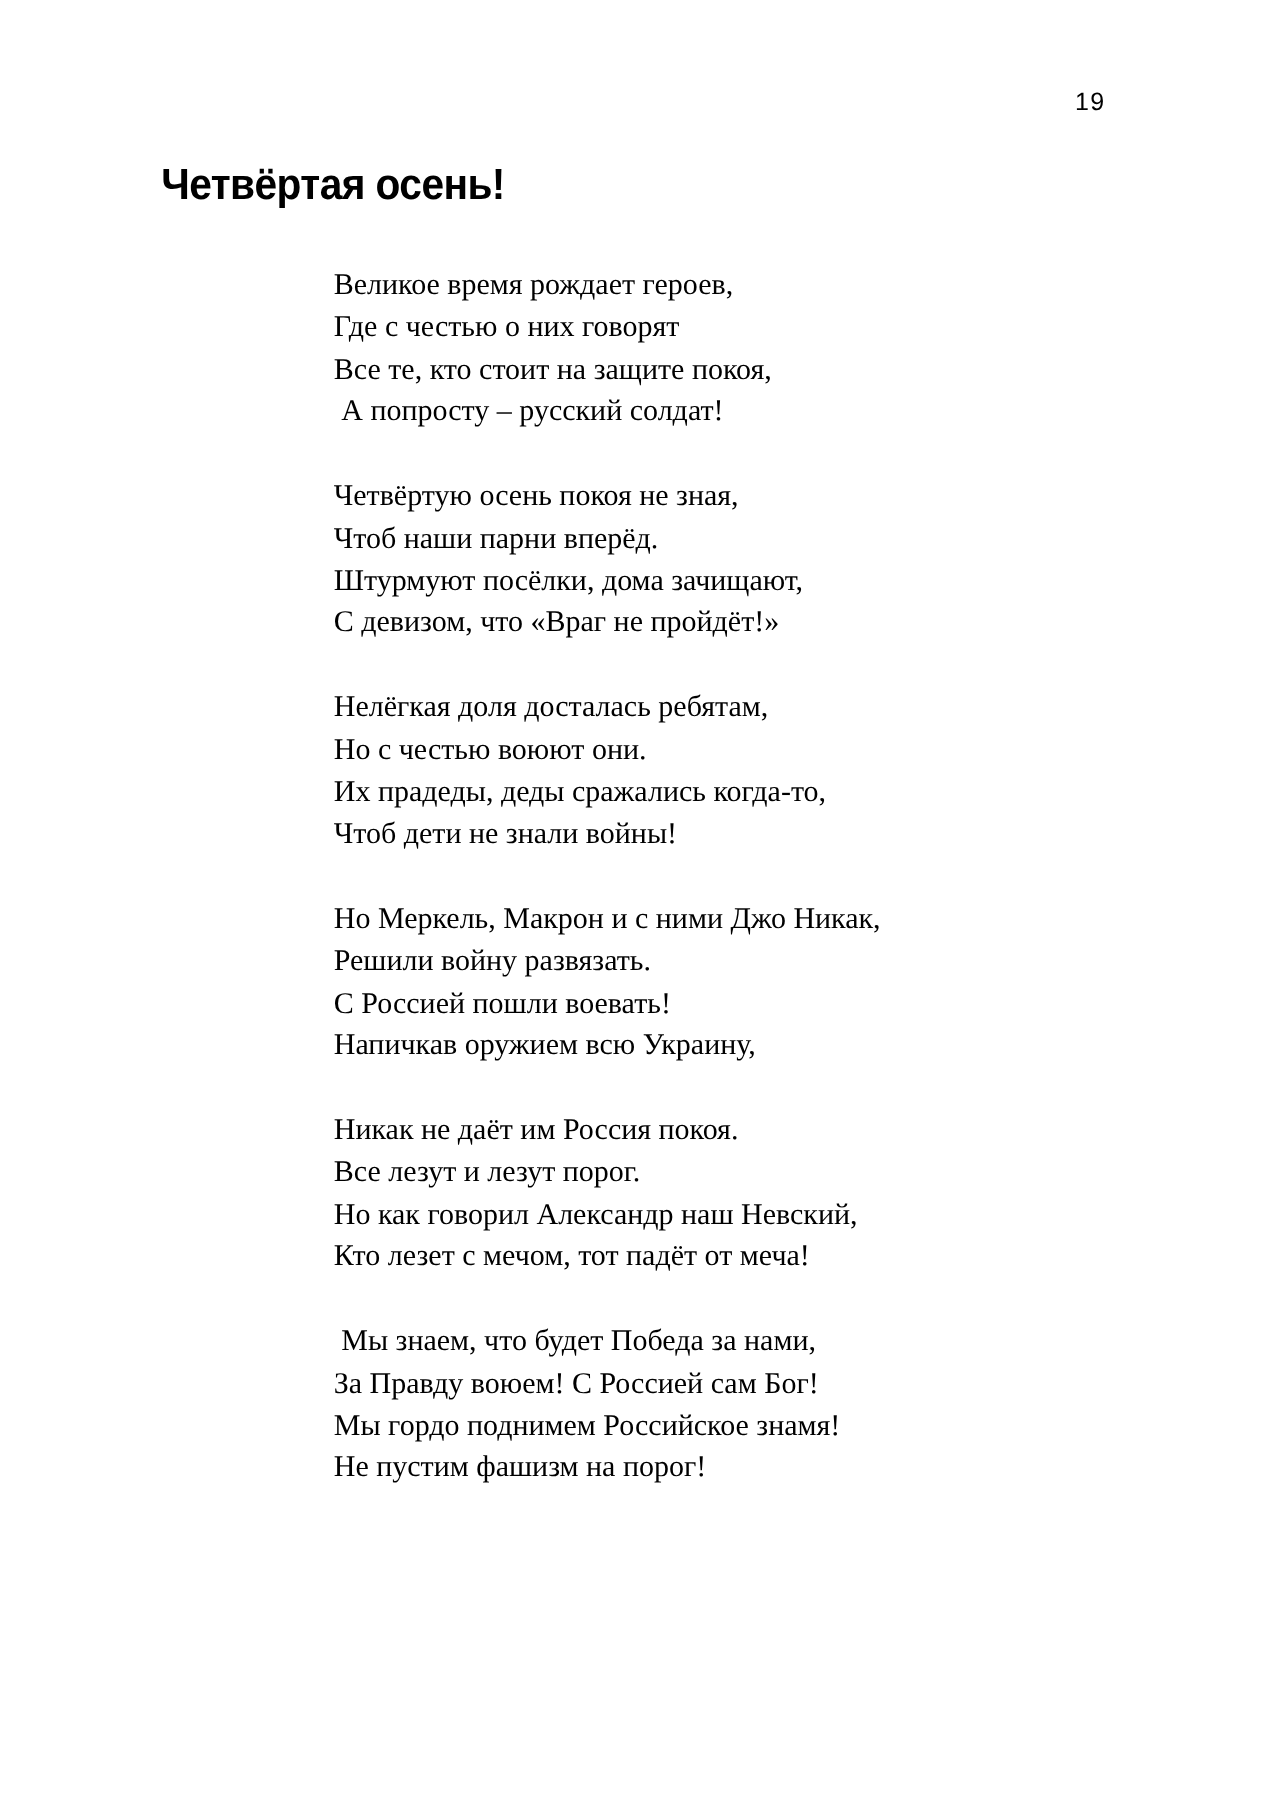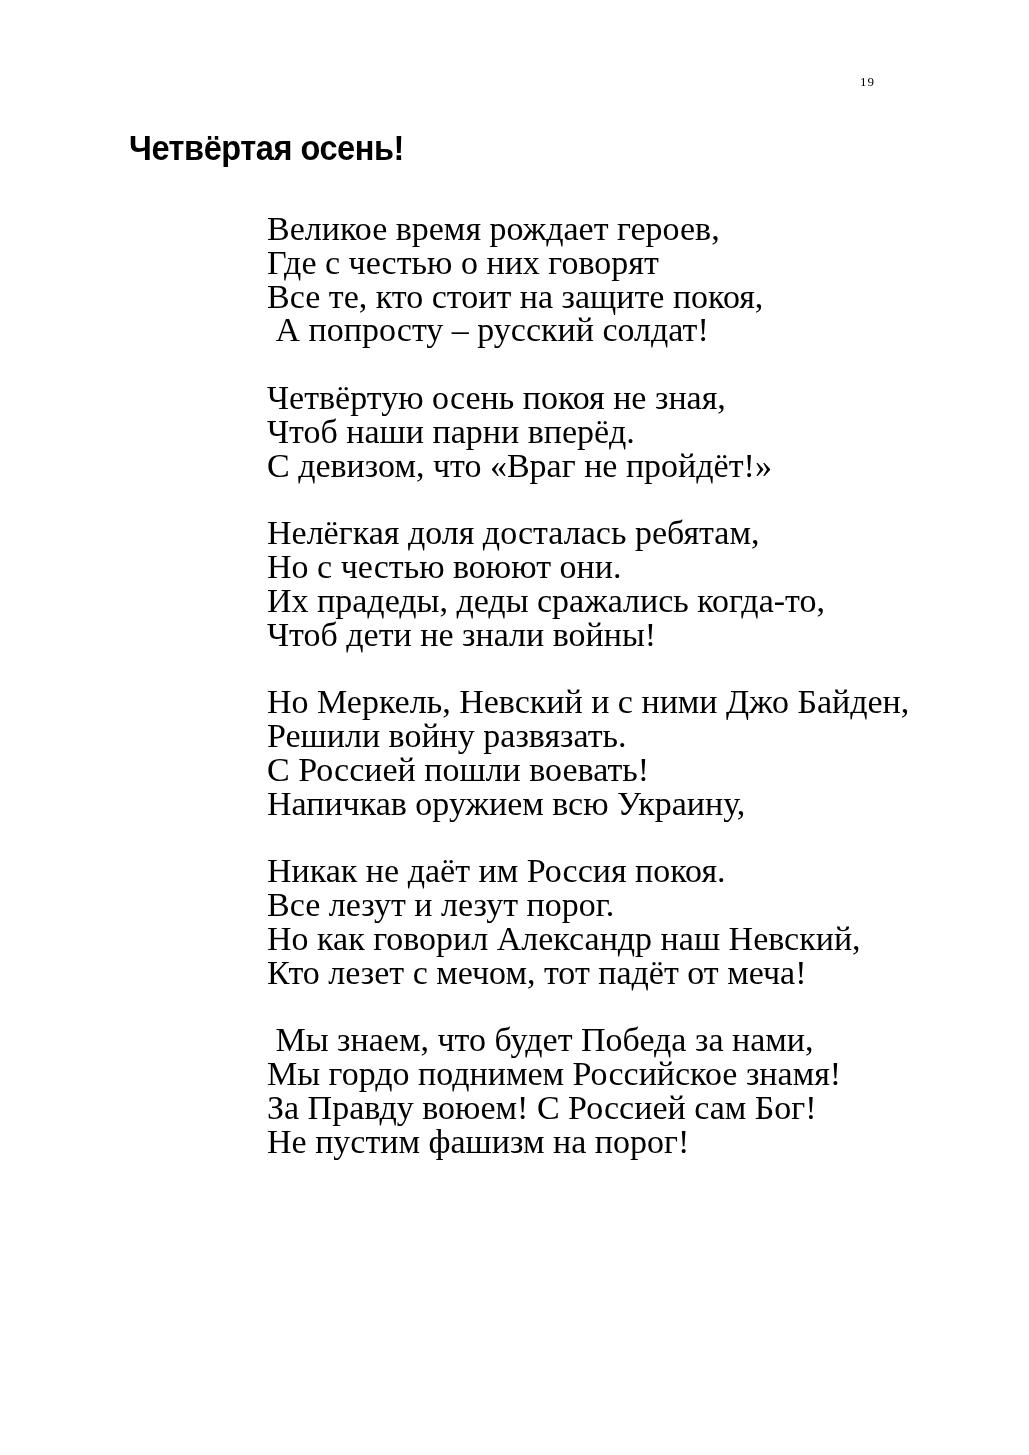--- a/index.html
+++ b/index.html
@@ -11,22 +11,22 @@
       width: 1029px;
       height: 1455px;
       position: relative;
       overflow: hidden;
       color: #000000;
     }
     .page-number {
       position: absolute;
       top: 70px;
       left: 860px;
-      font-family: Liberation Serif, serif;
-      font-size: 13px;
+      font-family: Liberation Sans, sans-serif;
+      font-size: 20px;
       letter-spacing: 1px;
       line-height: 24px;
     }
     .title {
       position: absolute;
       top: 126px;
       left: 129px;
       margin: 0;
       font-family: "Liberation Sans", "DejaVu Sans", sans-serif;
       font-weight: bold;
@@ -34,21 +34,21 @@
       line-height: 44px;
       letter-spacing: -0.5px;
       transform: scaleX(0.93);
       transform-origin: left center;
     }
     .poem {
       position: absolute;
       top: 212px;
       left: 267px;
       font-family: "Liberation Serif", "DejaVu Serif", serif;
-      font-size: 34px;
+      font-size: 24px;
       line-height: 33.8px;
     }
     .stanza {
       margin: 0 0 33.8px 0;
     }
     .line {
       display: block;
       white-space: pre;
     }
   </style>
@@ -63,40 +63,41 @@
   <div class="poem">
     <div class="stanza">
       <span class="line">Великое время рождает героев,</span>
       <span class="line">Где с честью о них говорят</span>
       <span class="line">Все те, кто стоит на защите покоя,</span>
       <span class="line"> А попросту – русский солдат!</span>
     </div>
     <div class="stanza">
       <span class="line">Четвёртую осень покоя не зная,</span>
       <span class="line">Чтоб наши парни вперёд.</span>
+      <span class="line">Штурмуют посёлки, дома зачищают,</span>
       <span class="line">С девизом, что «Враг не пройдёт!»</span>
     </div>
     <div class="stanza">
       <span class="line">Нелёгкая доля досталась ребятам,</span>
       <span class="line">Но с честью воюют они.</span>
       <span class="line">Их прадеды, деды сражались когда-то,</span>
       <span class="line">Чтоб дети не знали войны!</span>
     </div>
     <div class="stanza">
-      <span class="line">Но Меркель, Невский и с ними Джо Байден,</span>
+      <span class="line">Но Меркель, Макрон и с ними Джо Никак,</span>
       <span class="line">Решили войну развязать.</span>
       <span class="line">С Россией пошли воевать!</span>
       <span class="line">Напичкав оружием всю Украину,</span>
     </div>
     <div class="stanza">
       <span class="line">Никак не даёт им Россия покоя.</span>
       <span class="line">Все лезут и лезут порог.</span>
       <span class="line">Но как говорил Александр наш Невский,</span>
       <span class="line">Кто лезет с мечом, тот падёт от меча!</span>
     </div>
     <div class="stanza">
       <span class="line"> Мы знаем, что будет Победа за нами,</span>
+      <span class="line">За Правду воюем! С Россией сам Бог!</span>
       <span class="line">Мы гордо поднимем Российское знамя!</span>
-      <span class="line">За Правду воюем! С Россией сам Бог!</span>
       <span class="line">Не пустим фашизм на порог!</span>
     </div>
   </div>
 </div>
 
 </body></html>

